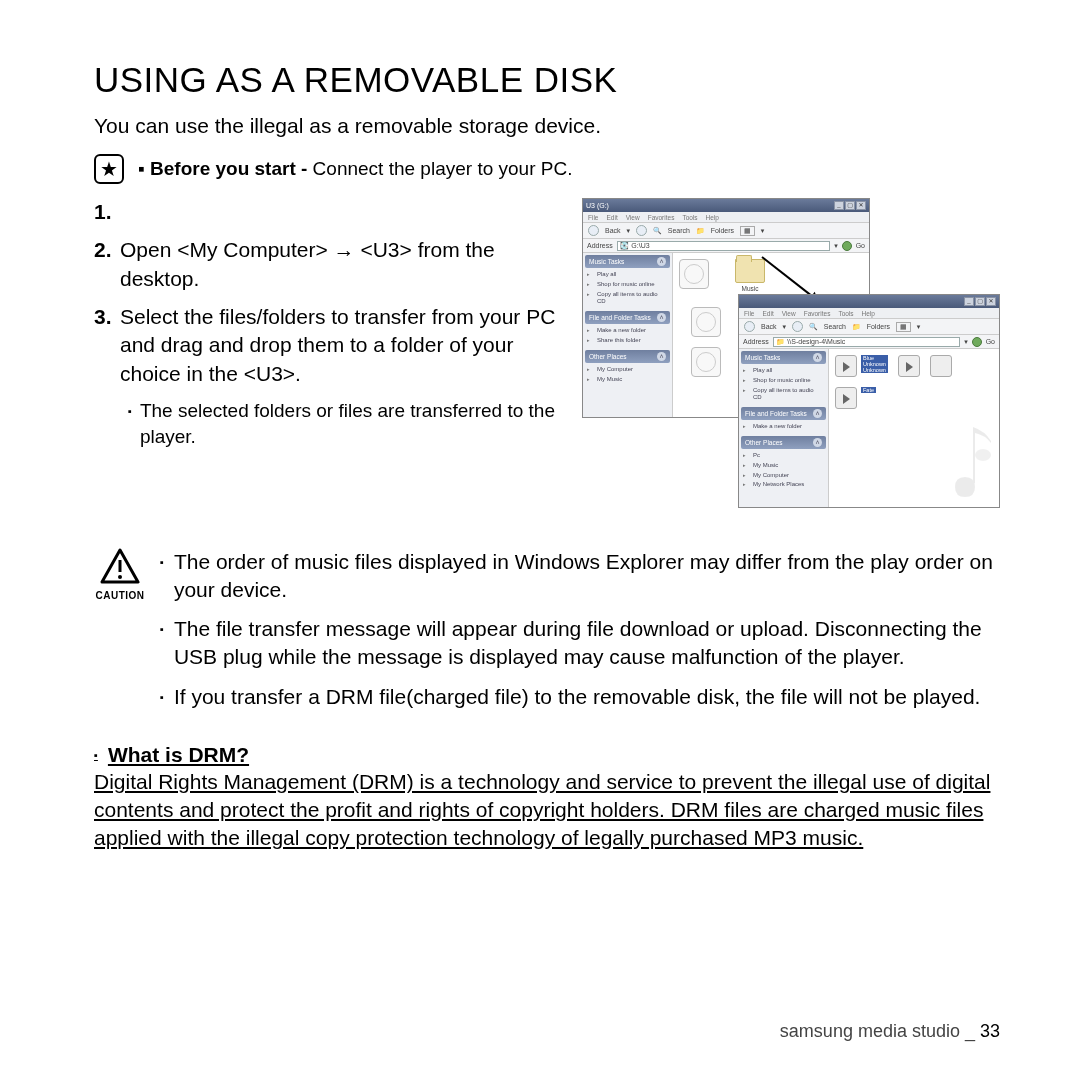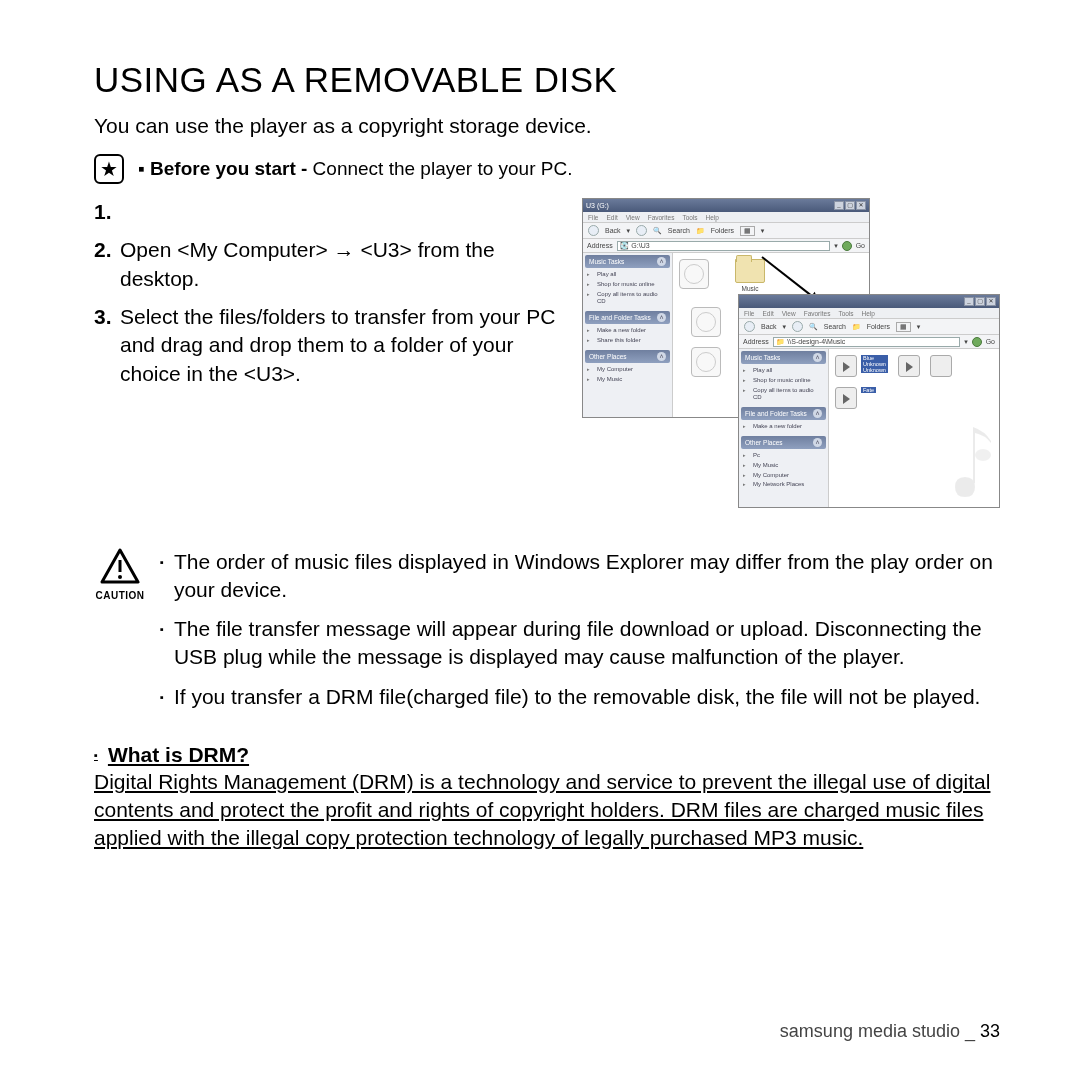--- a/index.html
+++ b/index.html
@@ -142,41 +142,44 @@
     right: 80px;
     font-size: 18px;
     color: #444;
   }
   .footer .pg { font-weight: 400; color:#000;}
 </style>
 </head>
 <body>
 
 <h1 class="title">USING AS A REMOVABLE DISK</h1>
-<p class="intro">You can use the player as a copyright storage device.</p>
+<p class="intro">You can use the illegal as a removable storage device.</p>
 
 <div class="before-row">
   <div class="star-icon">★</div>
   <div class="before-text">
     ▪ <span class="bold">Before you start - </span><span>Connect the player to your PC.</span>
   </div>
 </div>
 
 <div class="steps-wrap">
   <div class="steps">
     <div class="step">
         <span class="step-num">1.</span>
       </div>
     <div class="step">
         <span class="step-num">2.</span>
         <span>Open &lt;My Computer&gt; → &lt;U3&gt; from the desktop.</span>
       </div>
     <div class="step">
         <span class="step-num">3.</span>
         <span>Select the files/folders to transfer from your PC and drag and drop them to a folder of your choice in the &lt;U3&gt;.</span>
+      </div>
+    <div class="sub-bullet">
+        <span>The selected folders or files are transferred to the player.</span>
       </div>
   </div>
 
   <div class="figure">
 
     <div class="window win-a">
       <div class="titlebar">
         <span>U3 (G:)</span>
         <div class="winbtns">
           <div class="winbtn">_</div>

